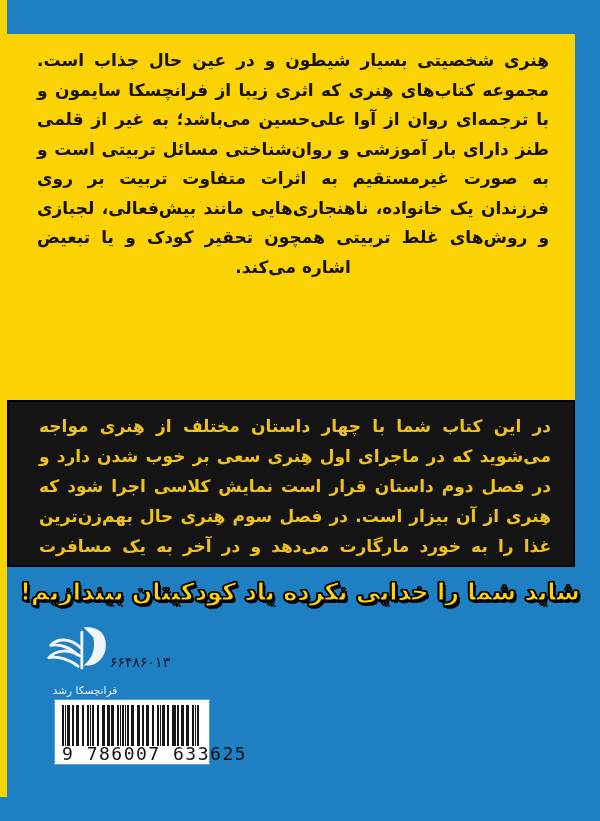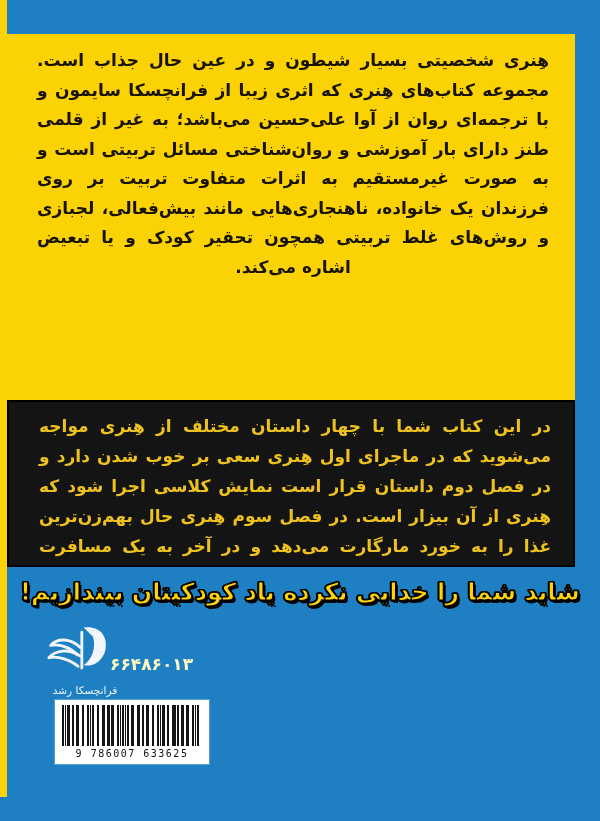--- a/index.html
+++ b/index.html
@@ -42,36 +42,36 @@
       2.5px 2.5px 0 #000;
   }
   .publisher{position:absolute;left:44px;top:622px;width:220px;height:80px;color:#fff;}
   .publisher svg{position:absolute;left:2px;top:2px;}
   .pub-name{
     position:absolute;left:0;top:62px;width:82px;
     direction:rtl;text-align:center;font-size:10.5px;color:#f2f6fa;letter-spacing:.5px;
   }
   .pub-phone{
     position:absolute;left:66px;top:32px;
-    direction:rtl;font-size:17px;color:#fef9c3;letter-spacing:2px;font-weight:bold;
+    direction:rtl;font-size:14px;color:#0f172a;letter-spacing:2px;font-weight:normal;
   }
   .barcode{
     position:absolute;left:55px;top:700px;width:154px;height:64px;
     background:#fff;box-sizing:border-box;padding:5px 7px 2px 7px;
     box-shadow:0 0 0 1px rgba(255,255,255,.25);
   }
   .bars{
     height:41px;background-color:#fff;
     background-image:
       repeating-linear-gradient(90deg,#151515 0 2px,transparent 2px 5px),
       repeating-linear-gradient(90deg,#151515 0 1px,transparent 1px 7px),
       repeating-linear-gradient(90deg,transparent 0 3px,#151515 3px 4px,transparent 4px 11px);
   }
   .digits{
-    font-family:"DejaVu Sans Mono",monospace;font-size:10px;line-height:15px;
+    font-family:"DejaVu Sans Mono",monospace;font-size:18px;line-height:15px;
     color:#111;text-align:center;letter-spacing:1.5px;white-space:nowrap;
   }
 </style>
 </head>
 <body>
 
 <div class="cover">
 
   <div class="left-strip"></div>
 

